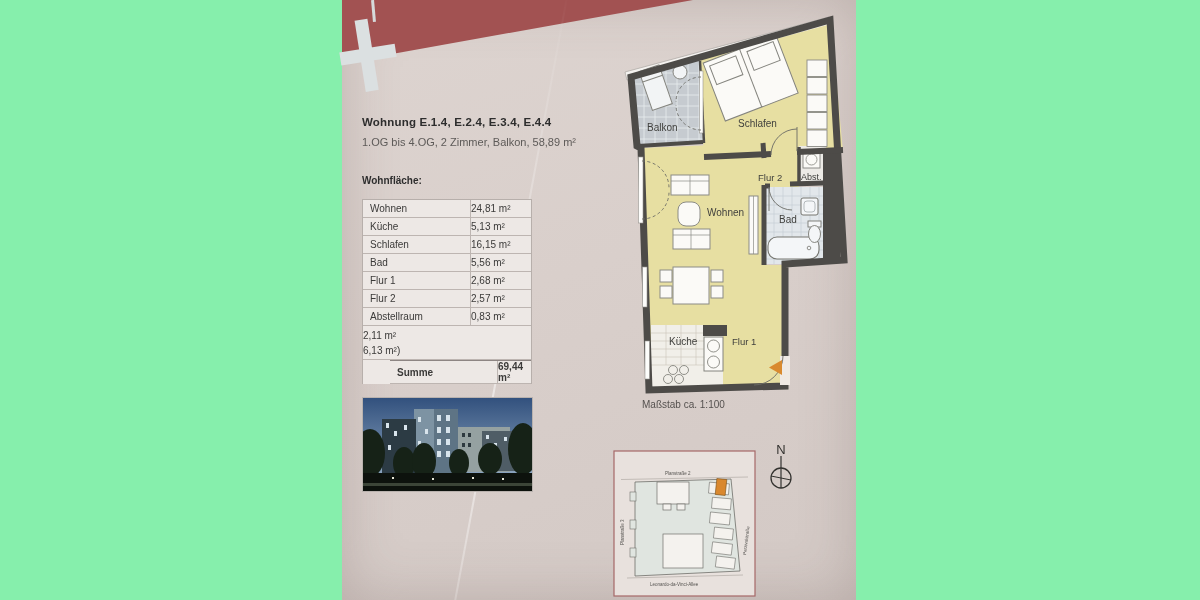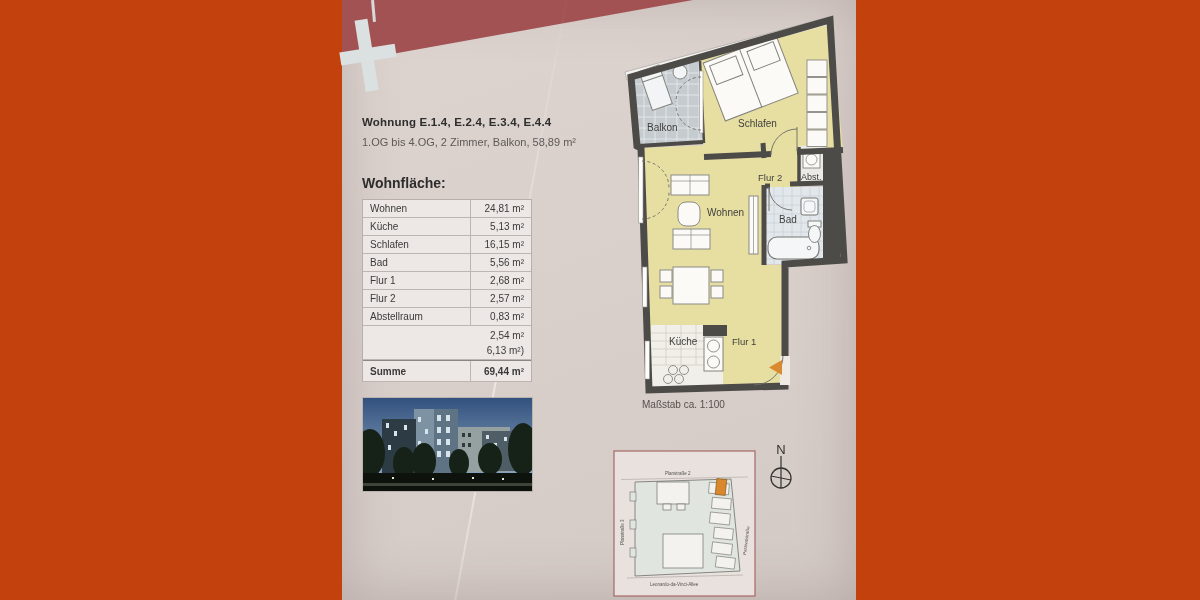--- a/index.html
+++ b/index.html
@@ -1,41 +1,41 @@
 <!DOCTYPE html>
 <html><head>
 <meta charset="utf-8">
 <style>
   html,body{margin:0;padding:0;background:#ffffff;}
-  #stage{position:relative;width:1200px;height:600px;overflow:hidden;background:#c2410c;
+  #stage{position:relative;width:1200px;height:600px;overflow:hidden;background:#86efac;
          font-family:"Liberation Sans", sans-serif;}
   
   #page{position:absolute;left:342px;top:0;width:514px;height:600px;
         background:linear-gradient(160deg,#ddd4d0 0%,#d9cfcb 45%,#d3c9c5 100%);
         box-shadow:inset 0 0 55px rgba(110,90,85,.28);}
   .maroon-band{position:absolute;left:0;top:0;width:360px;height:70px;background:#a25252;
         clip-path:polygon(0 0,351px 0,0 63px);}
   .crop-cross{position:absolute;left:-2px;top:14px;width:70px;height:80px;transform:rotate(-9deg);}
   .crop-cross .h{position:absolute;left:0;top:33px;width:56px;height:13px;background:#dbe0e1;}
   .crop-cross .v{position:absolute;left:20px;top:4px;width:13px;height:72px;background:#dbe0e1;}
   .crop-stem{position:absolute;left:30px;top:0;width:3px;height:22px;background:#d6dadb;transform:rotate(-5deg);}
   .crease{position:absolute;left:166px;top:-15px;width:2px;height:650px;transform:rotate(10.5deg);
         background:linear-gradient(to bottom,rgba(255,255,255,0),rgba(255,255,255,.55) 70%,rgba(255,255,255,.15));}
   
   .apt-title{position:absolute;left:20px;top:116px;font-size:11.5px;font-weight:bold;color:#2d2d2d;letter-spacing:.2px;}
   .apt-subtitle{position:absolute;left:20px;top:136px;font-size:11px;color:#5d5a58;}
-  .area-heading{position:absolute;left:20px;top:175px;font-size:14px;font-weight:bold;color:#2d2d2d;}
+  .area-heading{position:absolute;left:20px;top:175px;font-size:10px;font-weight:bold;color:#2d2d2d;}
   .area-table{position:absolute;left:20px;top:199px;width:168px;background:#ede8e5;
         border:1px solid #b7afab;border-bottom:none;font-size:10px;color:#3b3a39;}
   .a-row{display:flex;align-items:center;border-bottom:1px solid #bdb5b1;min-height:17px;}
   .a-label{width:100px;padding-left:7px;border-right:1px solid #bdb5b1;align-self:stretch;display:flex;flex-direction:column;justify-content:center;}
-  .a-value{flex:1;text-align:right;padding-right:7px;display:flex;flex-direction:column;justify-content:center;align-self:stretch;}
+  .a-value{flex:1;text-align:left;padding-right:7px;display:flex;flex-direction:column;justify-content:center;align-self:stretch;}
   .a-row.double{min-height:33px;}
   .a-row.double .a-label div,.a-row.double .a-value div{line-height:1.5;}
-  .a-row.sum{border-top:1px solid #8d8583;font-weight:bold;min-height:20px;}
+  .a-row.sum{border-top:1px solid #8d8583;font-weight:bold;min-height:20px;margin-left:27px;}
   
   .photo{position:absolute;left:20px;top:397px;}
   .floorplan{position:absolute;left:269px;top:15px;}
   .scale-note{position:absolute;left:300px;top:399px;width:205px;font-size:10px;color:#55514f;}
   .siteplan{position:absolute;left:271px;top:450px;}
   .compass{position:absolute;left:420px;top:441px;}
   svg text{font-family:"Liberation Sans", sans-serif;}
 </style>
 </head>
 <body>
@@ -79,21 +79,21 @@
       <div class="a-row">
         <div class="a-label">Flur 2</div>
         <div class="a-value">2,57 m²</div>
       </div>
       <div class="a-row">
         <div class="a-label">Abstellraum</div>
         <div class="a-value">0,83 m²</div>
       </div>
       <div class="a-row double">
         <div class="a-value">
-          <div>2,54 m²</div>
+          <div>2,11 m²</div>
           <div>6,13 m²)</div>
         </div>
       </div>
       <div class="a-row sum">
         <div class="a-label">Summe</div>
         <div class="a-value">69,44 m²</div>
       </div>
     </div>
 
     <svg class="photo" width="171" height="95" viewBox="0 0 171 95">

